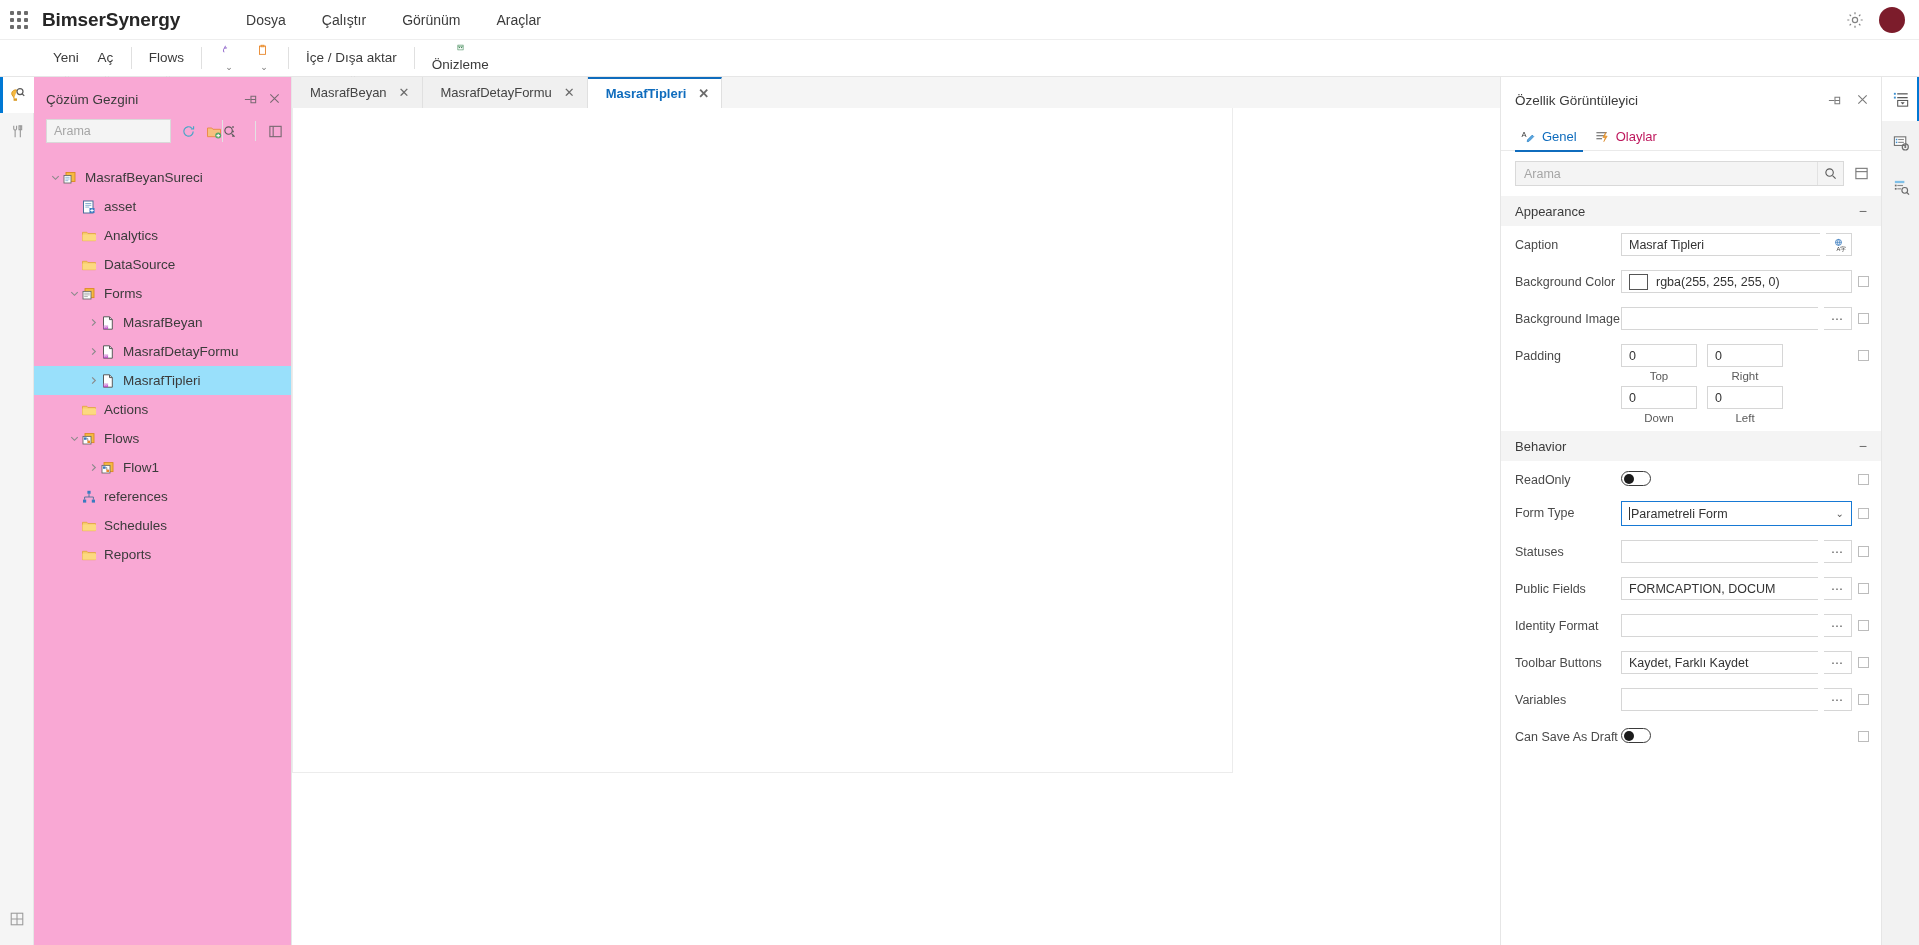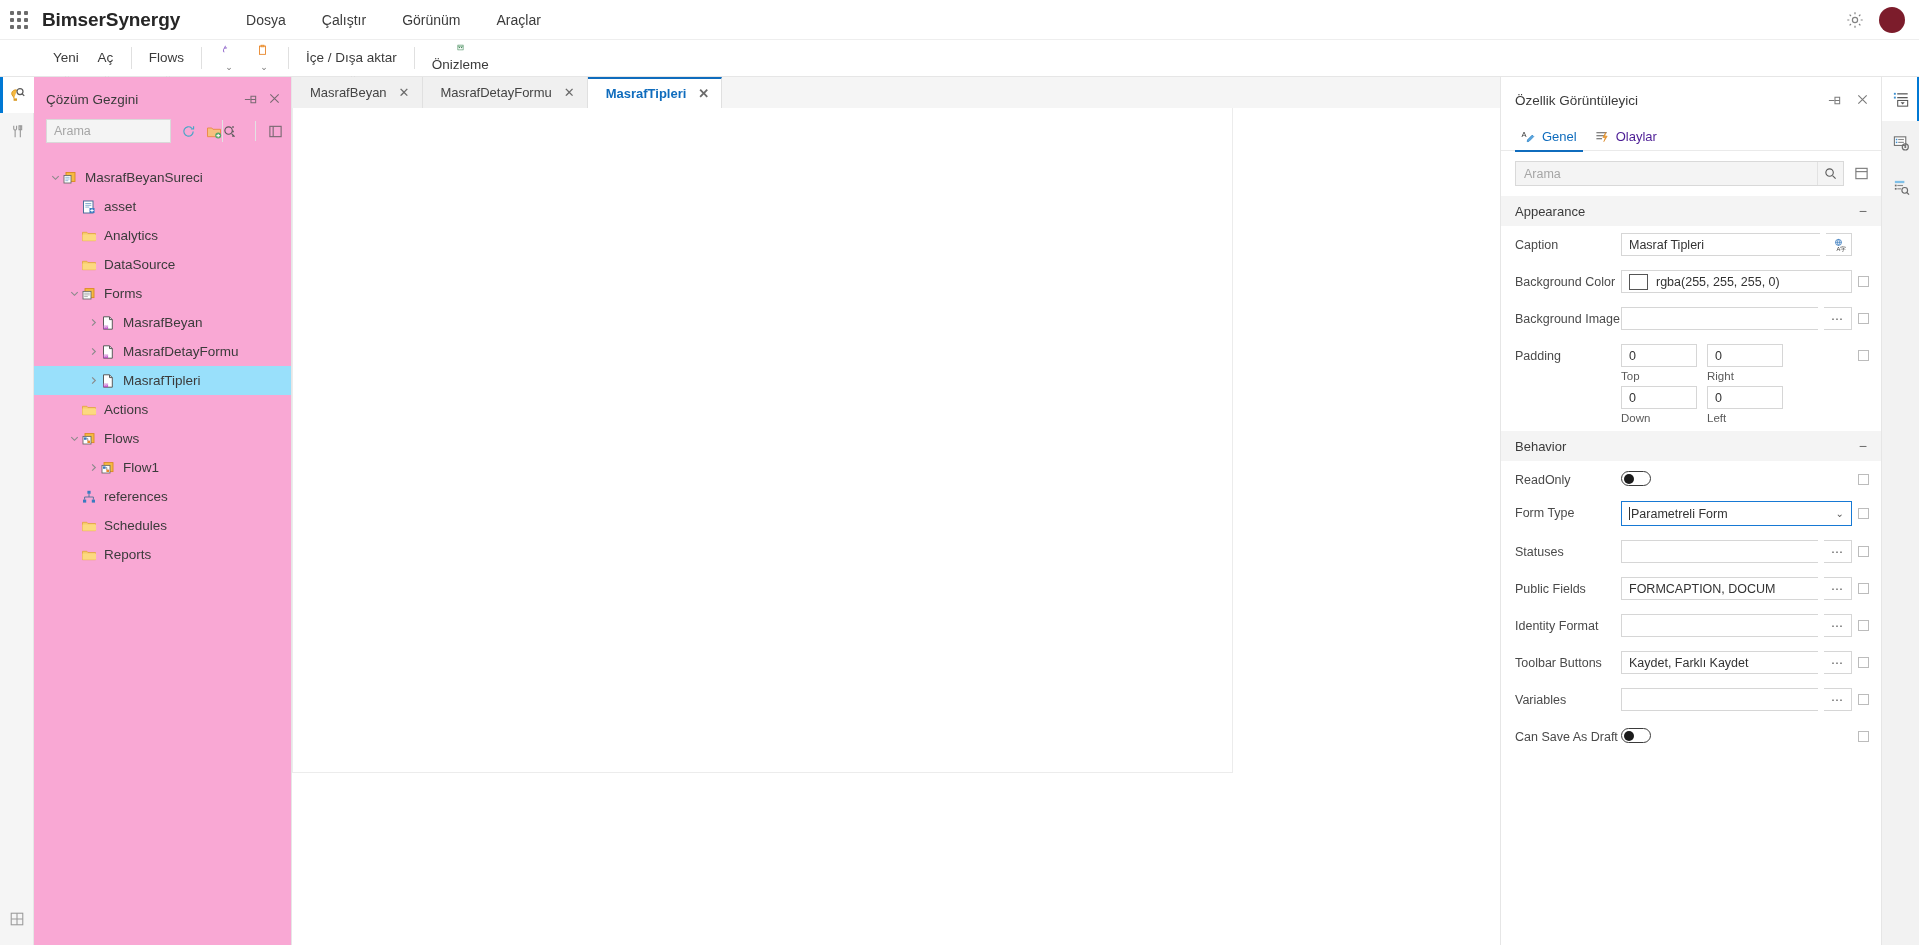--- a/index.html
+++ b/index.html
@@ -146,21 +146,21 @@
   .props-head {
     height: 34px; display: flex; align-items: center; padding: 0 10px 0 14px; margin-top: 6px;
   }
   .props-title { font-size: 13.5px; color: #3b3b3b; }
   .props-head-actions { margin-left: auto; display: flex; align-items: center; gap: 14px; }
   .ptabs {
     display: flex; align-items: center; gap: 6px; padding: 6px 14px 0 14px;
     border-bottom: 1px solid #eaeaea; height: 34px;
   }
   .ptab {
-    display: flex; align-items: center; gap: 6px; font-size: 13px; color: #4c1d95;
+    display: flex; align-items: center; gap: 6px; font-size: 13px; color: #be185d;
     height: 28px; padding: 0 6px; cursor: pointer; position: relative;
   }
   .ptab.active { color: #0f6cbd; }
   .ptab.active::after {
     content: ""; position: absolute; left: 0; right: 0; bottom: -1px; height: 2px; background: #0f6cbd;
   }
   .psearch-row { padding: 10px 12px 10px 14px; display: flex; align-items: center; gap: 10px; }
   .psearch {
     flex: 1; height: 25px; border: 1px solid #d9d9d9; background: #f4f4f4;
     display: flex; align-items: center;
@@ -216,21 +216,21 @@
     background: #ffffff; position: relative; cursor: pointer; margin-top: 3px;
   }
   .toggle .knob {
     position: absolute; left: 2px; top: 1.5px; width: 10px; height: 10px;
     border-radius: 50%; background: #1b1b1b;
   }
   .pad-grid { flex: 1; }
   .pad-row { display: flex; gap: 10px; }
   .pad-cell { width: 76px; }
   .pad-cell .tbox { width: 76px; flex: none; }
-  .pad-cap { text-align: left; font-size: 11.5px; color: #5a5a5a; padding-top: 3px; }
+  .pad-cap { text-align: center; font-size: 11.5px; color: #5a5a5a; padding-top: 3px; }
   .pad-wrap { display: flex; align-items: flex-start; gap: 6px; }
 
   
   .rightrail {
     position: absolute; top: 77px; right: 0; width: 38px; height: 868px;
     background: #f2f2f2; border-left: 1px solid #e6e6e6;
   }
   .rrail-btn {
     position: relative; width: 38px; height: 44px;
     display: flex; align-items: center; justify-content: center; cursor: pointer;

